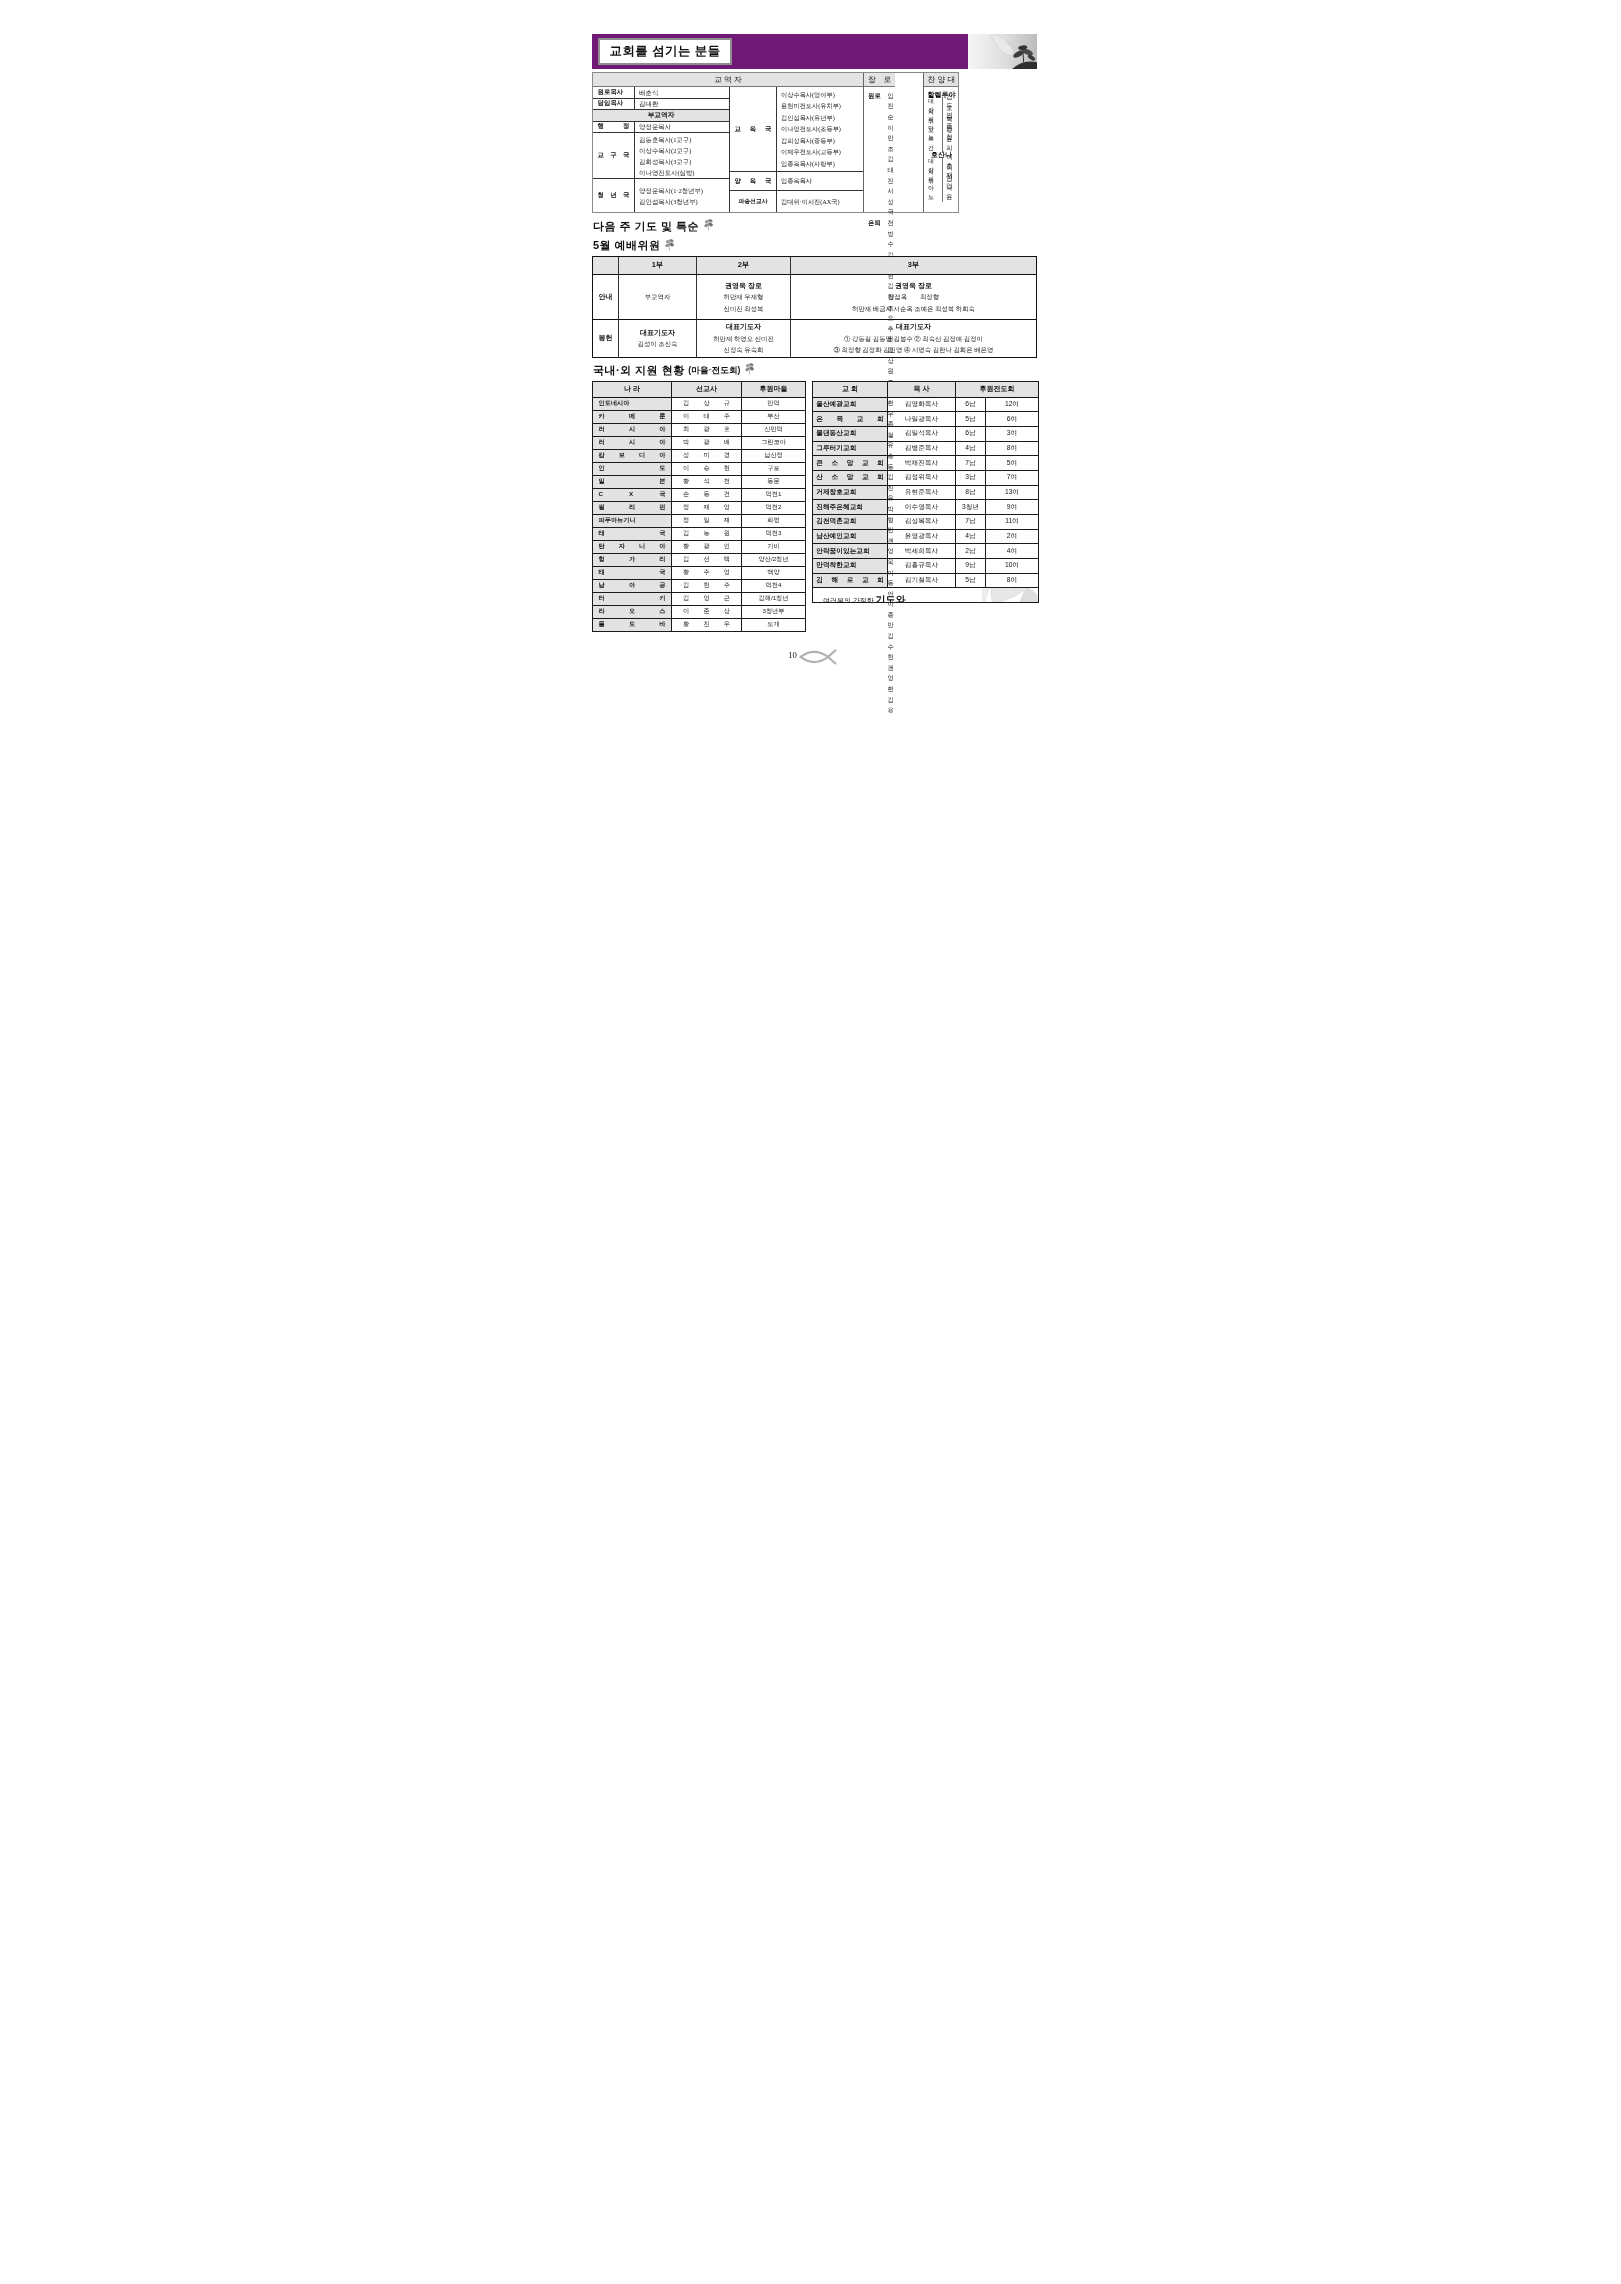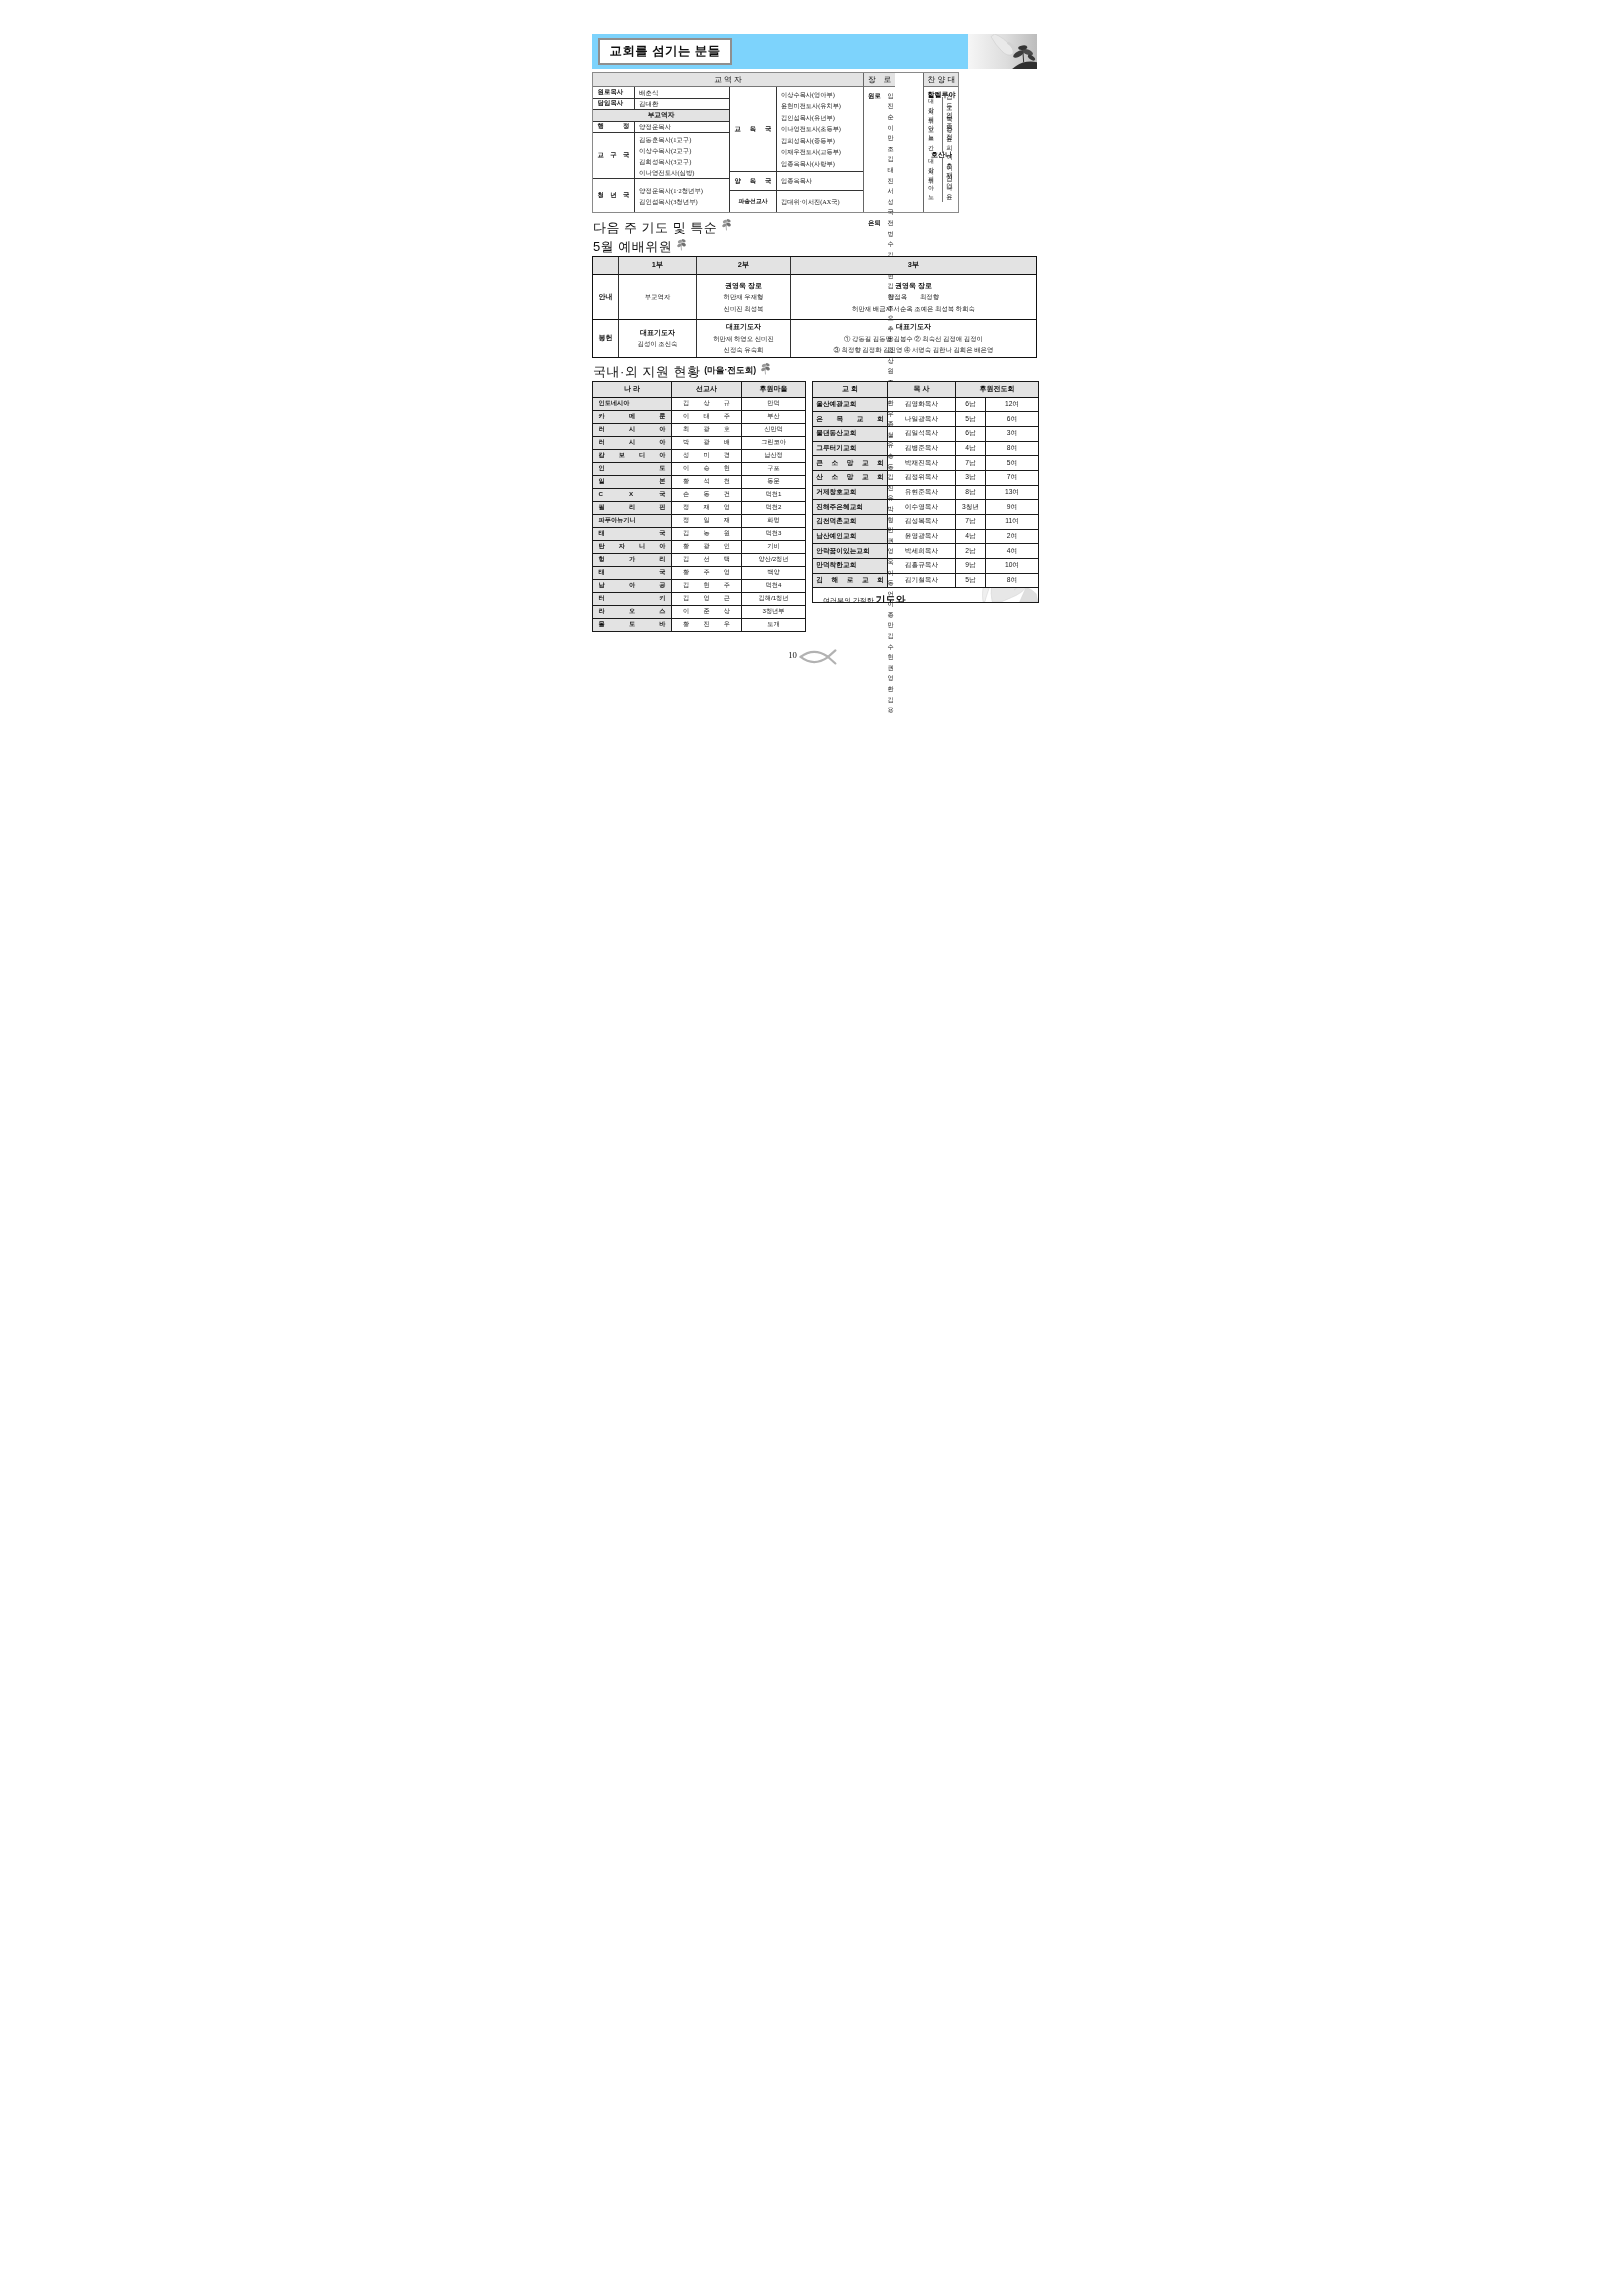--- a/index.html
+++ b/index.html
@@ -2,21 +2,21 @@
 <html style="font-size:7.4px"><head>
 <meta charset="utf-8">
 <style>
   * { box-sizing: border-box; margin: 0; padding: 0; }
   body { background: #fff; font-family: "Liberation Sans", sans-serif; color: #111; }
   .page { width: 507px; height: 718px; margin: 0 auto; position: relative; background: #fff; overflow: hidden; }
   .content { padding-left: 35px; width: 479px; }
   .jlab { display: block; width: 100%; text-align: justify; text-align-last: justify; }
 
   
-  .band { margin-top: 34px; height: 35px; width: 445px; background: #7dd3fc; position: relative; padding-left: 35px; }
+  .band { margin-top: 34px; height: 35px; width: 445px; background: #701a75; position: relative; padding-left: 35px; }
   .title-box { position: absolute; left: 6.4px; top: 3.7px; height: 27px; border: 2.3px solid #8f8f8f; background: #fff; display: flex; align-items: center; padding: 0 9.2px; font-size: 12.4px; font-weight: bold; letter-spacing: 0.5px; }
   .photo { position: absolute; right: 0; top: 0; width: 69px; height: 35px; }
 
   
   .t1 { margin-top: 2.8px; width: 367px; border: 0.9px solid #8a8a8a; display: flex; }
   .panelA { width: 270px; }
   .panelB { width: 104px; border-left: 0.9px solid #666; }
   .panelC { width: 70px; border-left: 0.9px solid #666; margin-left: 28px; }
   .phead { height: 14.3px; background: #e3e3e3; border-bottom: 0.9px solid #777; display: flex; align-items: center; justify-content: center; font-size: 7.8px; }
   .pa-body { display: flex; height: 125px; }
@@ -38,21 +38,21 @@
   
   .pc-body { height: 125px; padding-top: 2.3px; }
   .cgtitle { text-align: center; font-weight: bold; font-size: 7px; line-height: 11.5px; }
   .crole { display: flex; align-items: center; height: 11px; padding-left: 3.7px; font-size: 6px; }
   .crlabel { width: 21px; border-right: 0.5px solid #777; padding-right: 2.8px; margin-right: 3.2px; text-align: justify; text-align-last: justify; }
   .crname { font-family: "Liberation Serif", serif; font-size: 6.2px; }
   .cg2 { margin-top: 4.6px; }
 
   
   .sec-head { display: flex; align-items: flex-start; gap: 3.7px; margin: 5.5px 0 3.2px 0.9px; height: 14.3px; }
-  .sec-head .txt { font-size: 13px; font-weight: normal; letter-spacing: 0.5px; }
+  .sec-head .txt { font-size: 11px; font-weight: bold; letter-spacing: 0.5px; }
   .sec-head .sfx { font-size: 8.7px; font-weight: bold; align-self: center; margin-top: 1.8px; }
   .leaf { margin-top: -0.9px; }
 
   
   .t2 { width: 445px; border: 0.9px solid #111; display: grid; grid-template-columns: 86px 87px 86px 88px 1fr; grid-template-rows: 14px 20px 22px; text-align: center; }
   .t2 > div { display: flex; align-items: center; justify-content: center; }
   .t2 .hd { background: #e3e3e3; border-bottom: 0.9px solid #111; font-size: 7px; }
   .t2 .span3 { grid-column: 1 / 4; }
   .t2 .span2 { grid-column: 2 / 4; }
   .t2 .br { border-right: 0.5px solid #333; }

